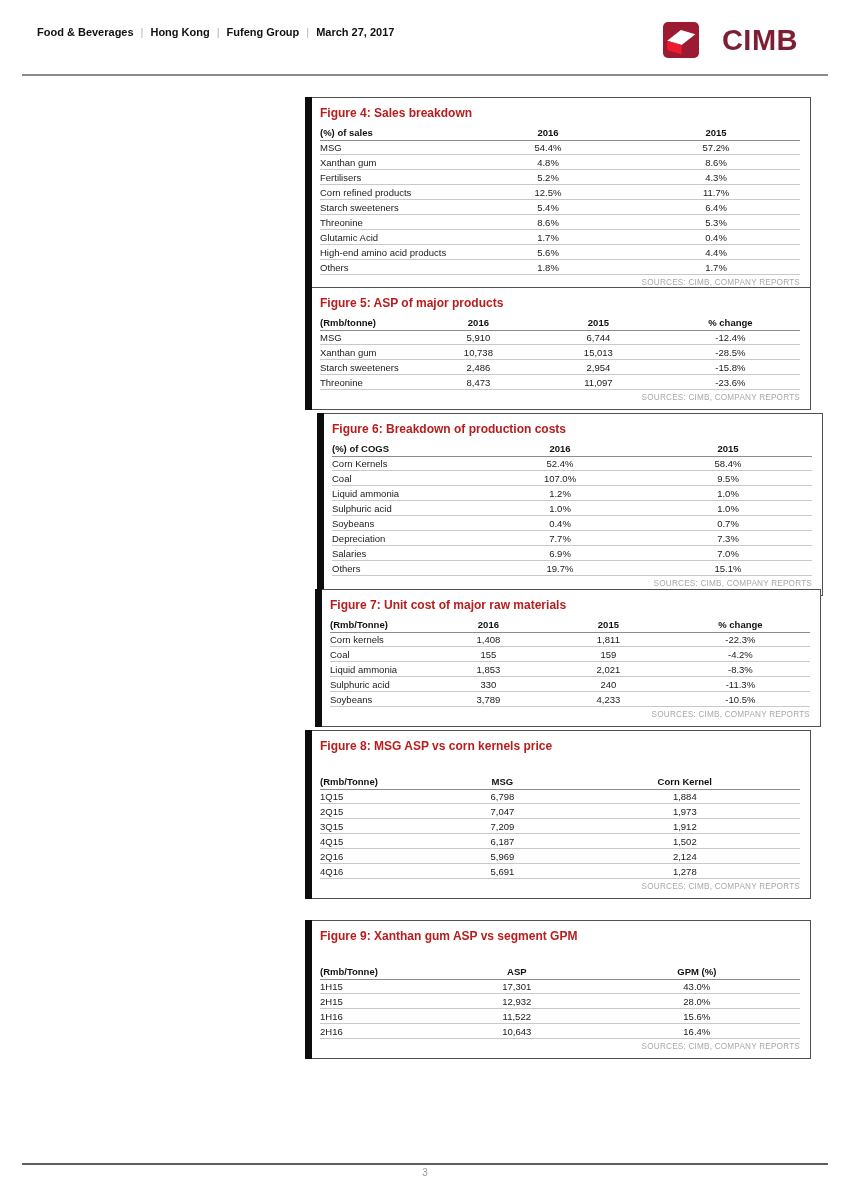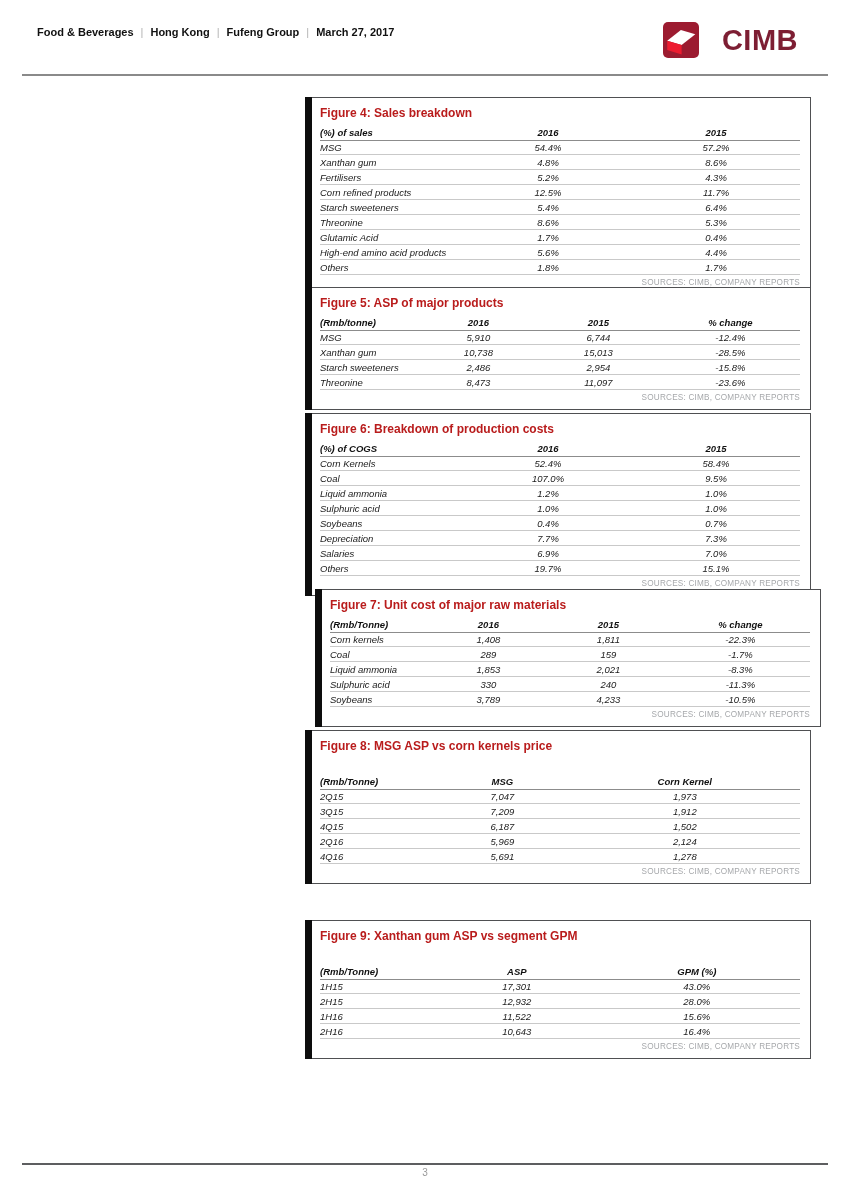--- a/index.html
+++ b/index.html
@@ -52,21 +52,20 @@
   }
   .fig-content { margin:0 10px 0 14px; padding-top:6px; padding-bottom:5px; }
   .fig-title {
     color:#b91c1c; font-size:12px; font-weight:bold; margin:2px 0 5px 0;
   }
   .gap-before-table { margin-top:21px !important; }
 
   table.data-table {
     width:100%; border-collapse:collapse; font-size:9.5px; table-layout:fixed;
     margin-top:2px;
-    font-style:italic;
   }
   table.data-table th {
     font-weight:bold; padding:1.5px 0 2px;
     border-bottom:1px solid #8c8c8c; color:#111;
   }
   table.data-table td {
     text-align:center; padding:1.6px 0 1.4px;
     border-bottom:1px solid #c9c9c9; color:#1a1a1a;
   }
   table.data-table th:first-child, table.data-table td:first-child { text-align:left; }
@@ -230,21 +229,21 @@
               <td>8,473</td>
               <td>11,097</td>
               <td>-23.6%</td>
             </tr>
           </tbody>
         </table>
       <div class="sources">SOURCES: CIMB, COMPANY REPORTS</div>
     </div>
   </section>
 
-  <section class="figure-box" style="top:413px;">
+  <section class="figure-box" style="top:413px;margin-left:12px;">
     <div class="side-bar"></div>
     <div class="fig-content">
       <h2 class="fig-title">Figure 6: Breakdown of production costs</h2>
       <table class="data-table cols-3a" data-table="figures.2.table">
           <thead>
             <tr>
               <th>(%) of COGS</th>
               <th>2016</th>
               <th>2015</th>
             </tr>
@@ -311,23 +310,23 @@
           </thead>
           <tbody>
             <tr>
               <td>Corn kernels</td>
               <td>1,408</td>
               <td>1,811</td>
               <td>-22.3%</td>
             </tr>
             <tr>
               <td>Coal</td>
-              <td>289</td>
+              <td>155</td>
               <td>159</td>
-              <td>-1.7%</td>
+              <td>-4.2%</td>
             </tr>
             <tr>
               <td>Liquid ammonia</td>
               <td>1,853</td>
               <td>2,021</td>
               <td>-8.3%</td>
             </tr>
             <tr>
               <td>Sulphuric acid</td>
               <td>330</td>
@@ -353,20 +352,25 @@
       <table class="data-table cols-3b gap-before-table" data-table="figures.4.table">
           <thead>
             <tr>
               <th>(Rmb/Tonne)</th>
               <th>MSG</th>
               <th>Corn Kernel</th>
             </tr>
           </thead>
           <tbody>
             <tr>
+              <td>1Q15</td>
+              <td>6,798</td>
+              <td>1,884</td>
+            </tr>
+            <tr>
               <td>2Q15</td>
               <td>7,047</td>
               <td>1,973</td>
             </tr>
             <tr>
               <td>3Q15</td>
               <td>7,209</td>
               <td>1,912</td>
             </tr>
             <tr>

